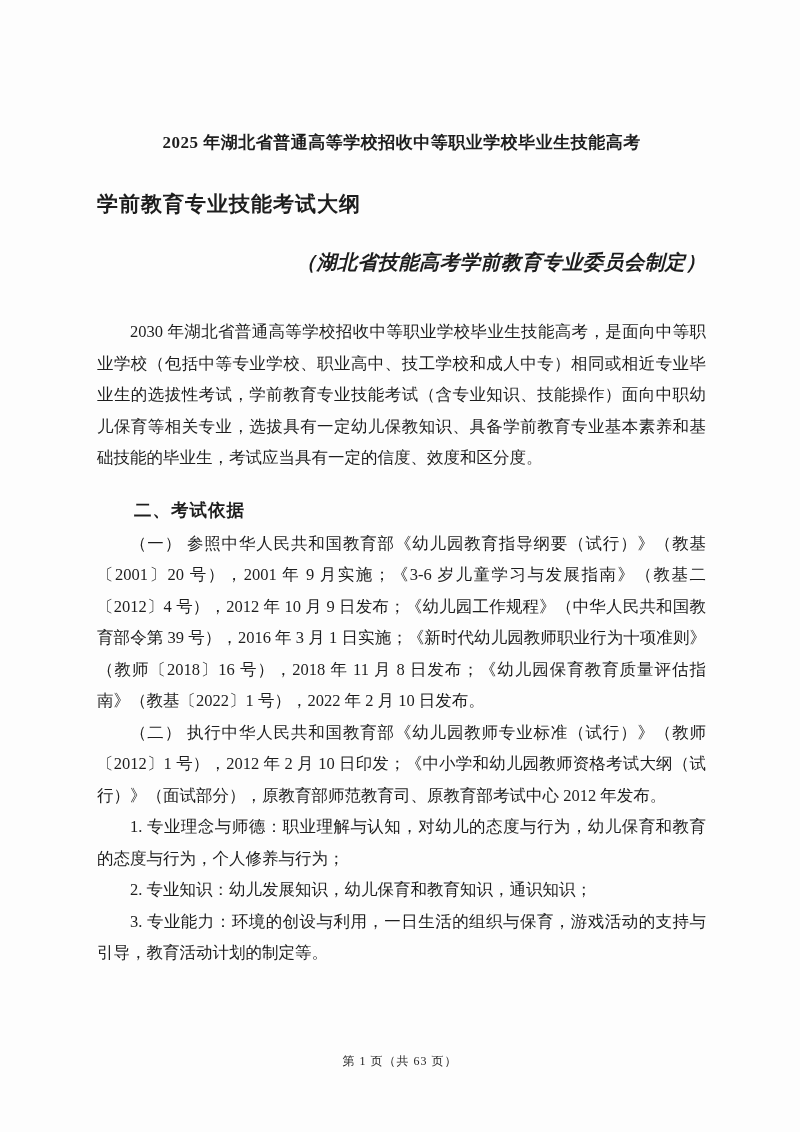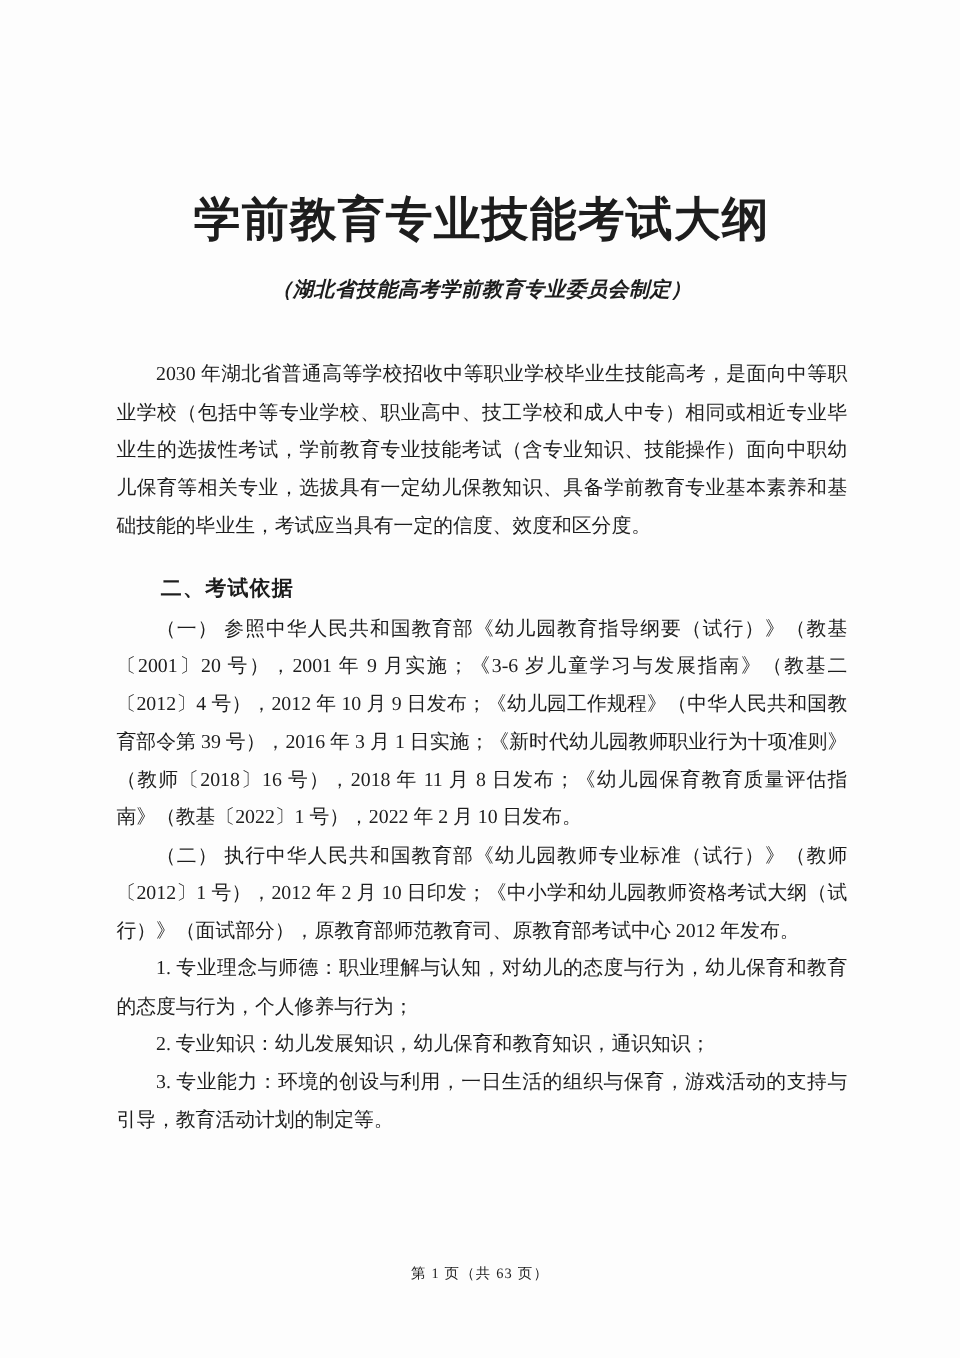--- a/index.html
+++ b/index.html
@@ -26,32 +26,31 @@
   .head-line {
     margin: 0;
     text-align: center;
     font-weight: bold;
     font-size: 17px;
     line-height: 20px;
     letter-spacing: 0.5px;
   }
   .doc-title {
     margin: 32px 0 27px 0;
-    text-align: center;
     font-weight: bold;
-    font-size: 39px;
+    font-size: 21px;
     line-height: 38px;
     letter-spacing: 1px;
   }
   .doc-subtitle {
     margin: 0 0 42px 0;
-    text-align: center;
+    text-align: right;
     font-weight: bold;
     font-style: italic;
-    font-size: 17px;
+    font-size: 20px;
     line-height: 24px;
     letter-spacing: 0.5px;
   }
   .sec-heading {
     margin: 24px 0 6px 0;
     padding-left: 37px;
     font-family: "Liberation Sans", "DejaVu Sans", sans-serif;
     font-weight: bold;
     font-size: 17.5px;
     line-height: 24px;
@@ -76,20 +75,21 @@
     line-height: 22px;
     letter-spacing: 1px;
   }
 </style>
 </head>
 <body>
 
 <div class="page">
   <main class="doc-main">
 
+    <p class="head-line">2025 年湖北省普通高等学校招收中等职业学校毕业生技能高考</p>
 
     <h1 class="doc-title">学前教育专业技能考试大纲</h1>
 
     <p class="doc-subtitle">（湖北省技能高考学前教育专业委员会制定）</p>
 
     <section>
       <p class="body-para">2030 年湖北省普通高等学校招收中等职业学校毕业生技能高考，是面向中等职业学校（包括中等专业学校、职业高中、技工学校和成人中专）相同或相近专业毕业生的选拔性考试，学前教育专业技能考试（含专业知识、技能操作）面向中职幼儿保育等相关专业，选拔具有一定幼儿保教知识、具备学前教育专业基本素养和基础技能的毕业生，考试应当具有一定的信度、效度和区分度。</p>
     </section>
 
     <section>

